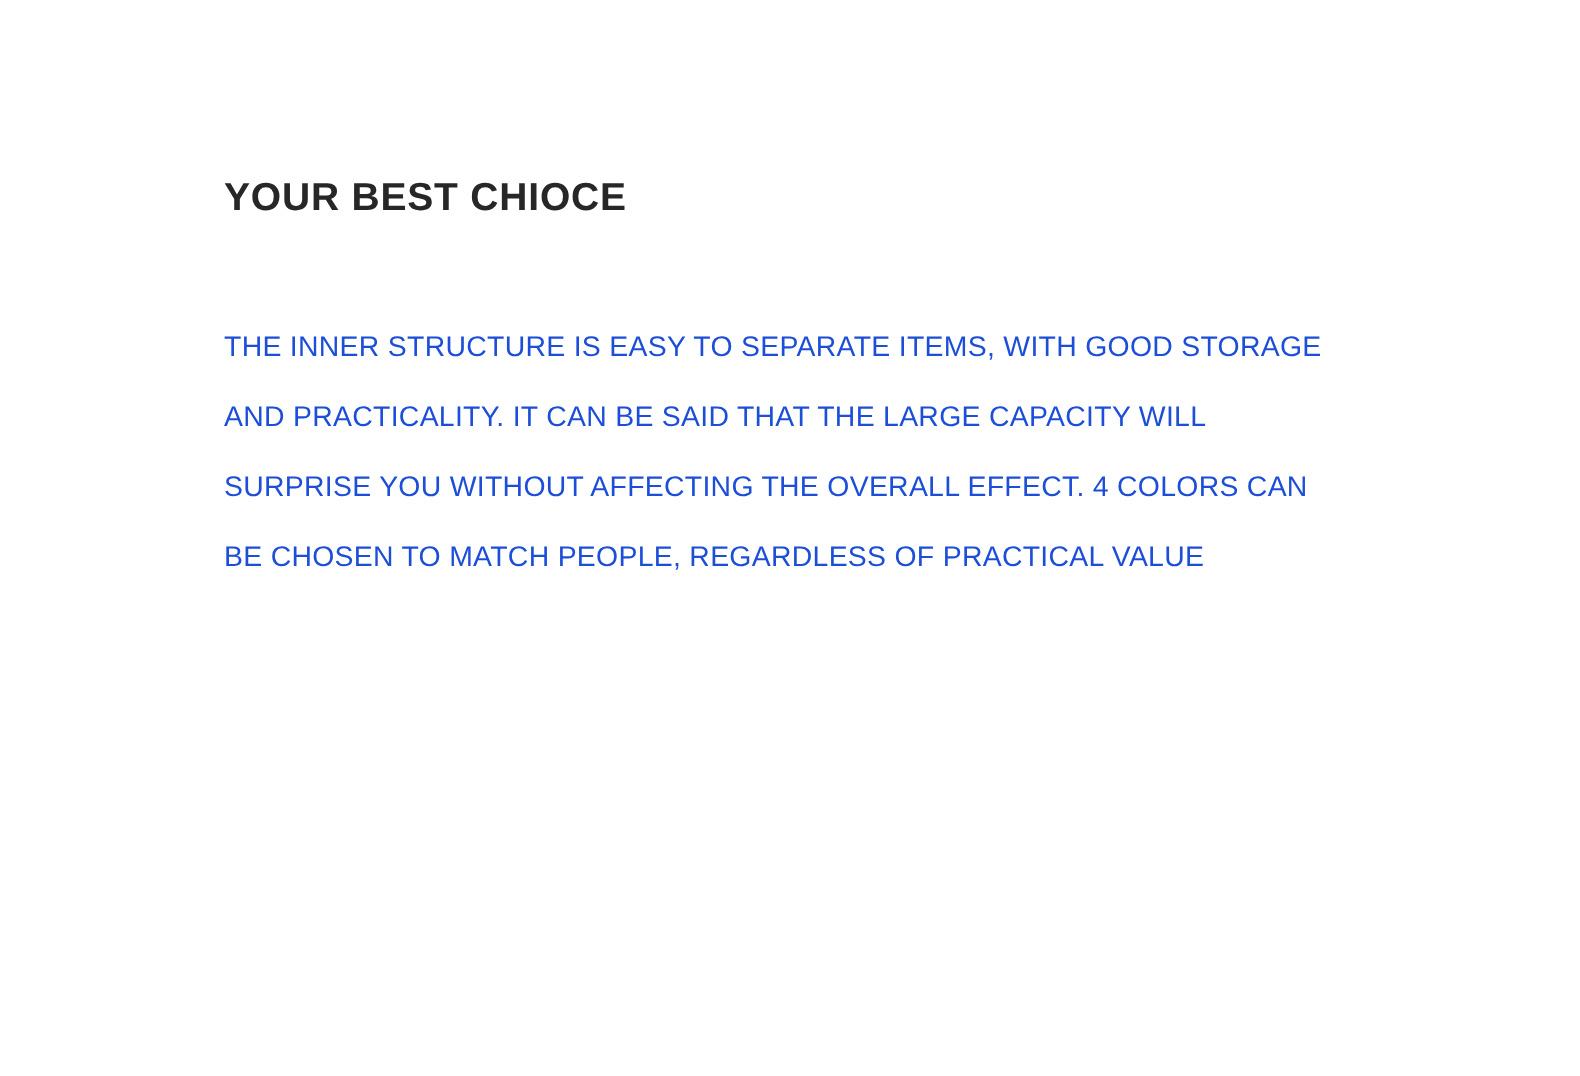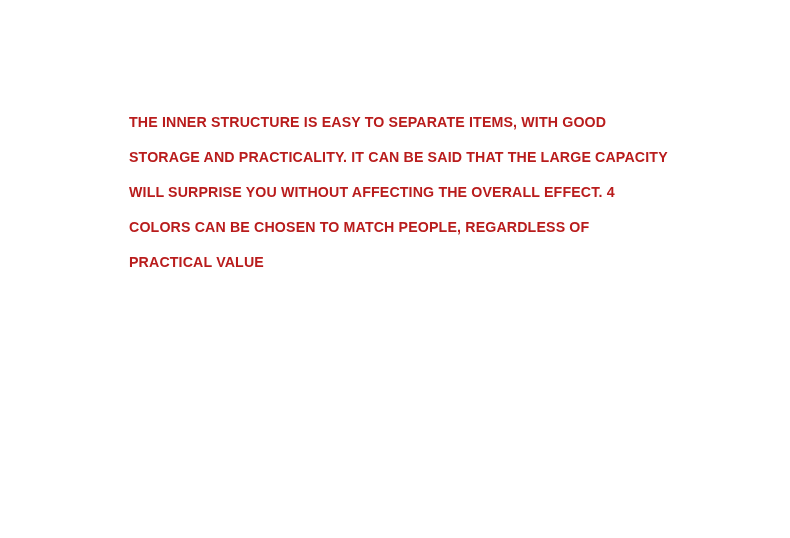--- a/index.html
+++ b/index.html
@@ -38,28 +38,29 @@
     font-size: 17.5px;
     font-weight: 400;
     letter-spacing: 0.2px;
     color: #33302f;
     line-height: 35px;
     margin: 0 0 26px 0;
     max-width: 560px;
   }
   .para-body {
     font-size: 14.2px;
-    font-weight: 700;
+    font-weight: 400;
     letter-spacing: 0.15px;
-    color: #b91c1c;
+    color: #1d4ed8;
     line-height: 35px;
-    margin: 17px;
+    margin: 0;
     max-width: 552px;
   }
 </style>
 </head>
 <body>
 
 <div class="page">
   <div class="content">
+    <h1 class="heading">YOUR BEST CHIOCE</h1>
     <p class="para-body">THE INNER STRUCTURE IS EASY TO SEPARATE ITEMS, WITH GOOD STORAGE AND PRACTICALITY. IT CAN BE SAID THAT THE LARGE CAPACITY WILL SURPRISE YOU WITHOUT AFFECTING THE OVERALL EFFECT. 4 COLORS CAN BE CHOSEN TO MATCH PEOPLE, REGARDLESS OF PRACTICAL VALUE</p>
   </div>
 </div>
 
 </body></html>

